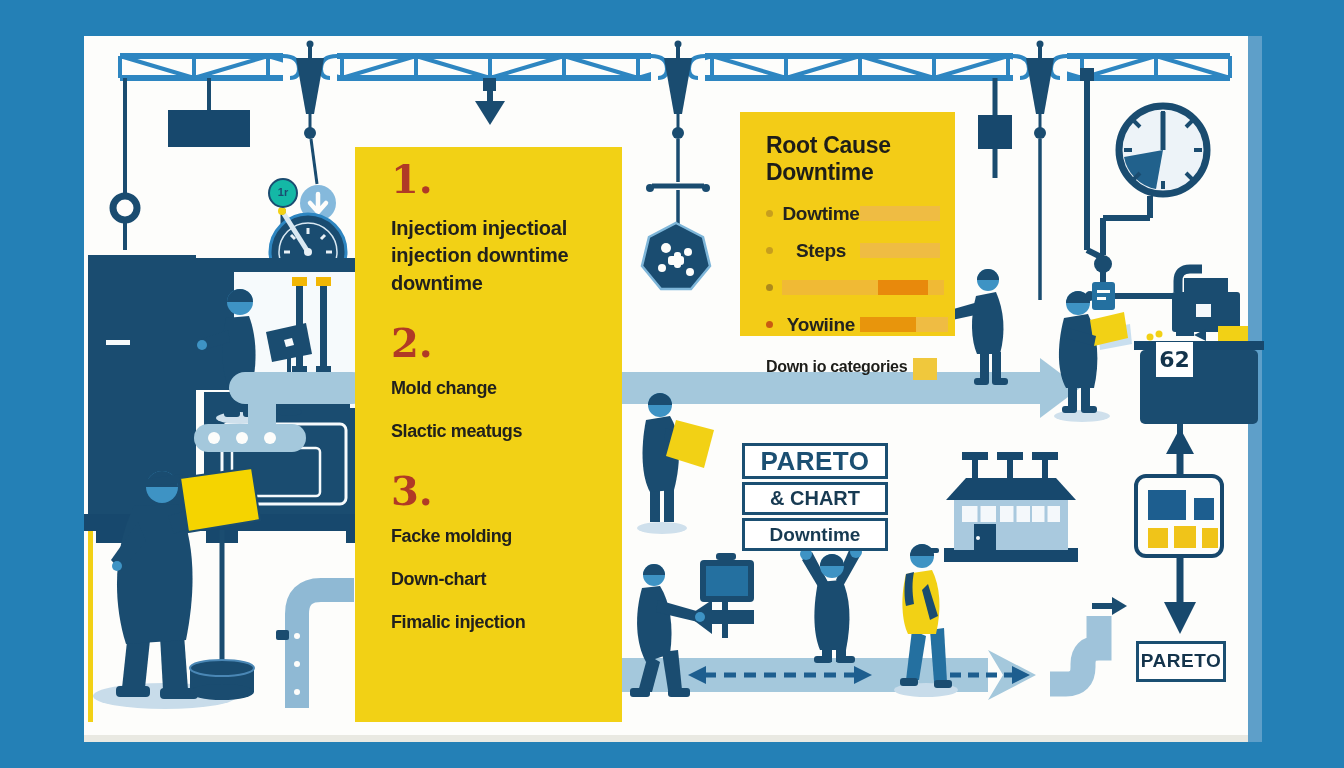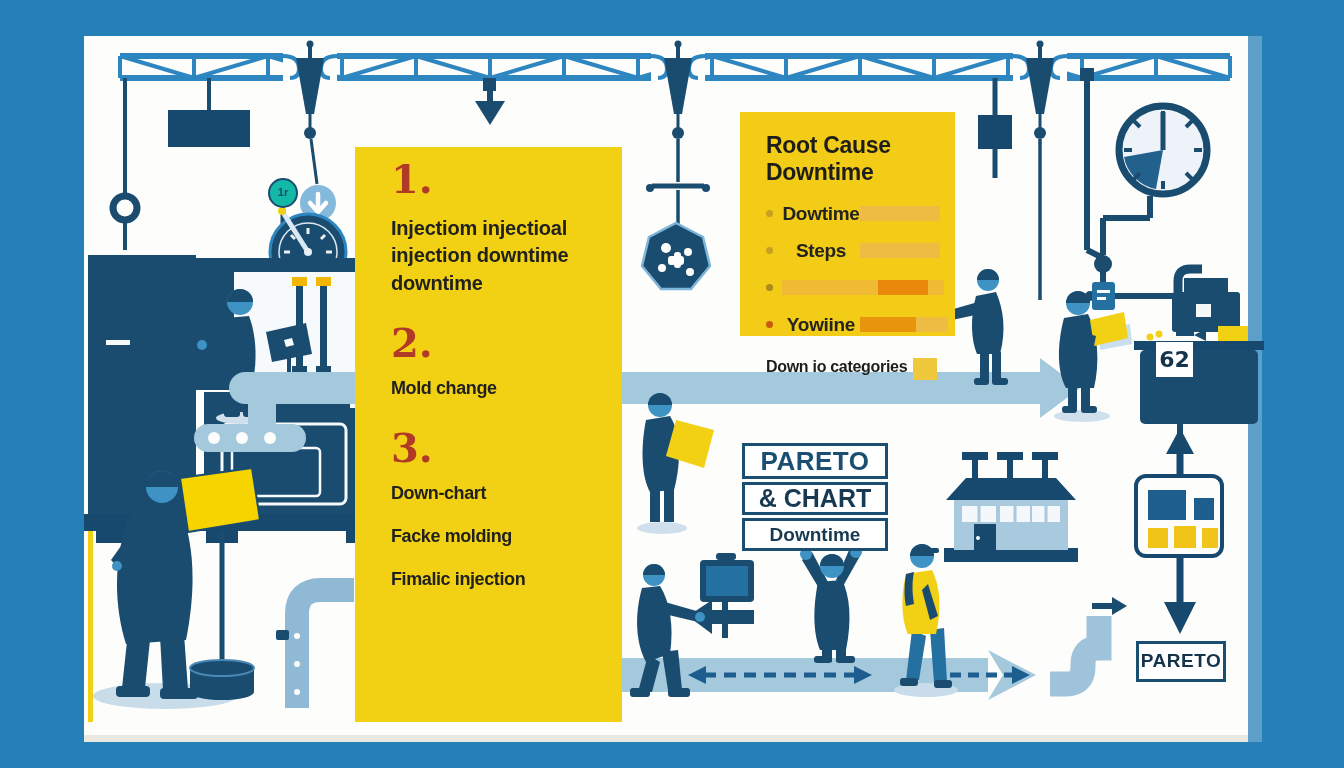--- a/index.html
+++ b/index.html
@@ -31,21 +31,21 @@
   .rc-seg{height:100%;}
   .rc-footer{margin-top:15px;display:flex;align-items:flex-start;}
   .rc-footer-label{font:700 16px "Liberation Sans",sans-serif;color:#1D1D19;letter-spacing:-0.3px;white-space:nowrap;}
   .rc-swatch{width:24px;height:22px;margin-left:6px;flex:0 0 auto;}
 
   
   .pareto{left:742px;top:443px;width:146px;}
   .pareto-cell{background:#FFFFFF;border:3px solid #1B4F72;margin-bottom:3px;text-align:center;
     font-family:"Liberation Sans",sans-serif;color:#1B4F72;font-weight:800;}
   .pareto-cell.p0{font-size:26px;line-height:30px;letter-spacing:0.5px;}
-  .pareto-cell.p1{font-size:25px;line-height:27px;color:#173A52;}
+  .pareto-cell.p1{font-size:20px;line-height:27px;color:#173A52;}
   .pareto-cell.p2{font-size:19px;line-height:27px;color:#173A52;}
 
   .badge62{left:1156px;top:342px;width:37px;height:35px;background:#FFFFFF;
     font:700 22px/35px "DejaVu Sans",sans-serif;color:#14344C;text-align:center;}
   .paretoTag{left:1136px;top:641px;width:90px;height:41px;background:#FFFFFF;border:3px solid #1B4F72;
     font:800 19px/34px "Liberation Sans",sans-serif;color:#14344C;text-align:center;letter-spacing:0.5px;}
   .badge1r{left:268px;top:178px;width:30px;height:30px;border-radius:50%;background:#14b8a6;
     border:2.5px solid #1A4C70;font:700 11px/24px "Liberation Sans",sans-serif;color:#1A4C70;text-align:center;}
 </style>
 </head>
@@ -378,25 +378,26 @@
 <div class="overlay lp">
     <div class="lp-num first">1.</div>
     <div class="lp-lines">
       <div class="lp-line">Injectiom injectioal</div>
       <div class="lp-line">injection downtime</div>
       <div class="lp-line">downtime</div>
     </div>
     <div class="lp-num">2.</div>
     <div class="lp-items">
       <div class="lp-item">Mold change</div>
+      <div class="lp-item">Slactic meatugs</div>
     </div>
     <div class="lp-num">3.</div>
     <div class="lp-items">
+      <div class="lp-item">Facke molding</div>
       <div class="lp-item">Down-chart</div>
-      <div class="lp-item">Facke molding</div>
       <div class="lp-item">Fimalic injection</div>
     </div>
   </div>
 
 <div class="overlay rc">
   <div class="rc-title">Root Cause</div>
   <div class="rc-title">Downtime</div>
   <div class="rc-items">
       <div class="rc-row">
         <span class="rc-dot" style="background: rgb(199, 158, 30);"></span>

